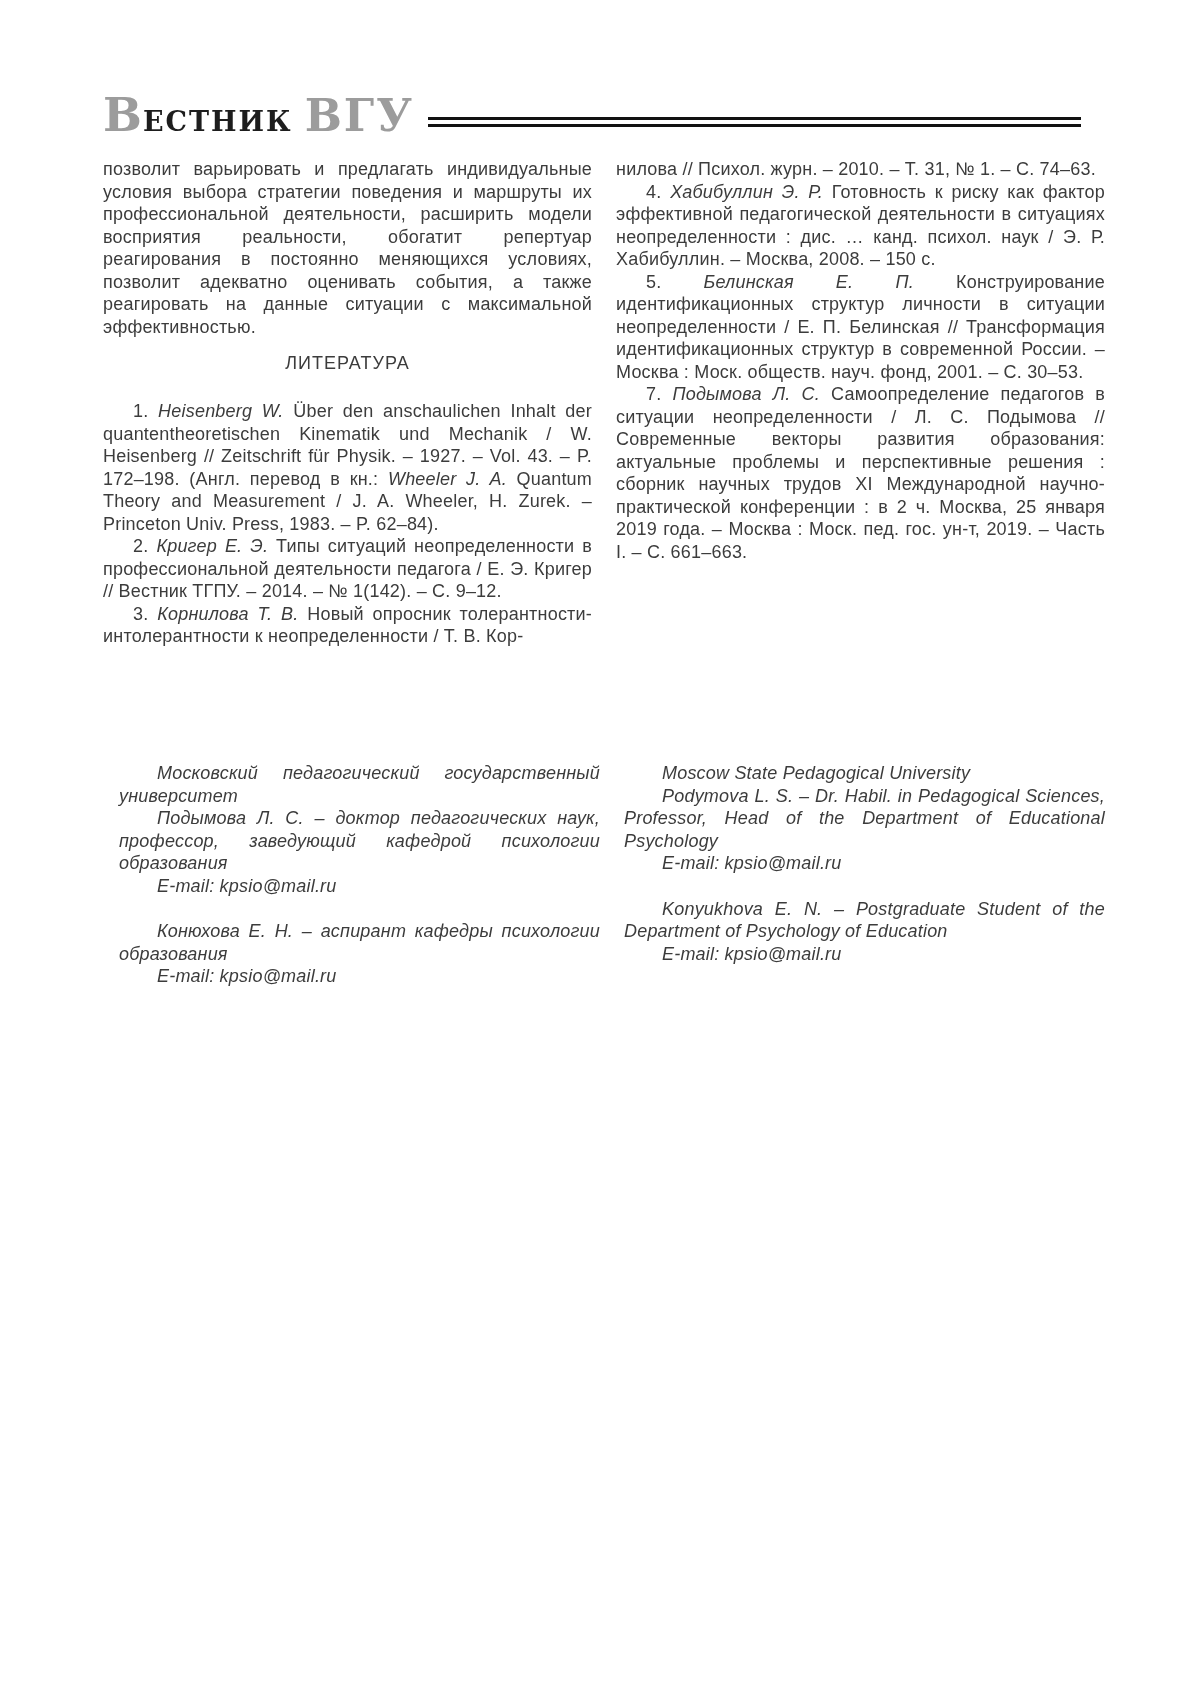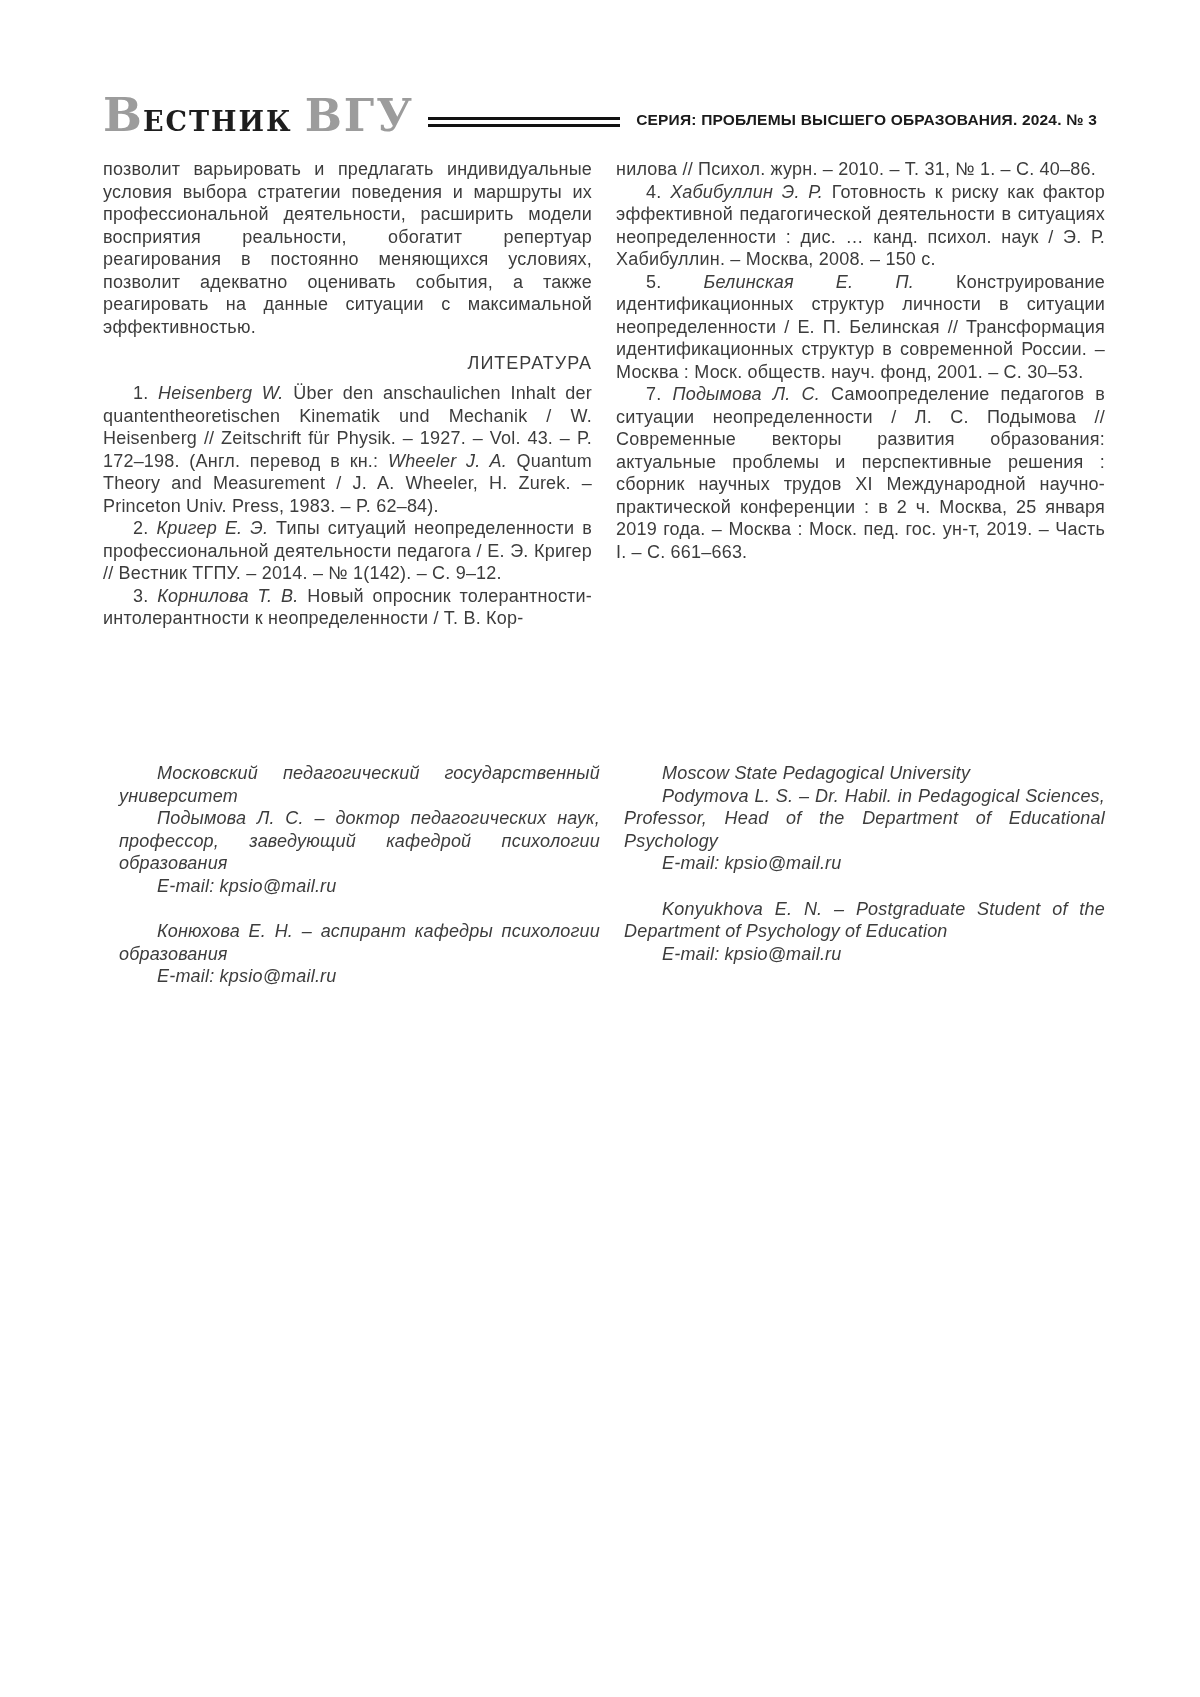--- a/index.html
+++ b/index.html
@@ -82,23 +82,23 @@
     letter-spacing: 0.2px;
   }
   .body-text i { font-style: italic; }
   .ref { text-indent: 30px; }
   .no-indent { text-indent: 0; }
 
   .lit-heading {
     font-size: 18px;
     font-weight: 400;
     color: #3c3c3c;
-    text-align: right;
+    text-align: center;
     letter-spacing: 1px;
-    margin: 15px 0 8px 0;
+    margin: 15px 0 26px 0;
   }
 
   
   .authors { top: 762px; margin-left: 16px; }
   .author-text {
     font-size: 18px;
     line-height: 22.5px;
     font-style: italic;
     color: #3c3c3c;
     text-align: justify;
@@ -134,33 +134,32 @@
 </head>
 <body>
 
 <div class="page">
 
   <header class="header">
     <div class="logo">
       <span class="logo-cap">В</span><span class="logo-rest">ЕСТНИК</span><span class="logo-word2">ВГУ</span>
     </div>
     <div class="header-rule"></div>
-    <div class="series">СЕРИЯ: ПРОБЛЕМЫ ВЫСШЕГО ОБРАЗОВАНИЯ. 2024. № 3</div>
   </header>
 
   <main class="columns body-cols">
     <section class="col">
       <p class="body-text no-indent">позволит варьировать и предлагать индивидуальные условия выбора стратегии поведения и маршруты их профессиональной деятельности, расширить модели восприятия реальности, обогатит репертуар реагирования в постоянно меняющихся условиях, позволит адекватно оценивать события, а также реагировать на данные ситуации с максимальной эффективностью.</p>
       <h2 class="lit-heading">ЛИТЕРАТУРА</h2>
       <p class="body-text ref"><span>1. </span><i>Heisenberg W.</i><span> Über den anschaulichen Inhalt der quantentheoretischen Kinematik und Mechanik / W. Heisenberg // Zeitschrift für Physik. – 1927. – Vol. 43. – P. 172–198. (Англ. перевод в кн.: </span><i>Wheeler J. A.</i><span> Quantum Theory and Measurement / J. A. Wheeler, H. Zurek. – Princeton Univ. Press, 1983. – P. 62–84).</span></p>
       <p class="body-text ref"><span>2. </span><i>Кригер Е. Э.</i><span> Типы ситуаций неопределенности в профессиональной деятельности педагога / Е. Э. Кригер // Вестник ТГПУ. – 2014. – № 1(142). – С. 9–12.</span></p>
       <p class="body-text ref"><span>3. </span><i>Корнилова Т. В.</i><span> Новый опросник толерантности-интолерантности к неопределенности / Т. В. Кор-</span></p>
     </section>
     <section class="col">
-      <p class="body-text no-indent"><span>нилова // Психол. журн. – 2010. – Т. 31, № 1. – С. 40–86.</span></p>
+      <p class="body-text no-indent"><span>нилова // Психол. журн. – 2010. – Т. 31, № 1. – С. 74–63.</span></p>
       <p class="body-text ref"><span>4. </span><i>Хабибуллин Э. Р.</i><span> Готовность к риску как фактор эффективной педагогической деятельности в ситуациях неопределенности : дис. … канд. психол. наук / Э. Р. Хабибуллин. – Москва, 2008. – 150 с.</span></p>
       <p class="body-text ref"><span>5. </span><i>Белинская Е. П.</i><span> Конструирование идентификационных структур личности в ситуации неопределенности / Е. П. Белинская // Трансформация идентификационных структур в современной России. – Москва : Моск. обществ. науч. фонд, 2001. – С. 30–53.</span></p>
       <p class="body-text ref"><span>7. </span><i>Подымова Л. С.</i><span> Самоопределение педагогов в ситуации неопределенности / Л. С. Подымова // Современные векторы развития образования: актуальные проблемы и перспективные решения : сборник научных трудов XI Международной научно-практической конференции : в 2 ч. Москва, 25 января 2019 года. – Москва : Моск. пед. гос. ун-т, 2019. – Часть I. – С. 661–663.</span></p>
     </section>
   </main>
 
   <section class="columns authors">
     <div class="col">
       <p class="author-text">Московский педагогический государственный университет</p>
       <p class="author-text">Подымова Л. С. – доктор педагогических наук, профессор, заведующий кафедрой психологии образования</p>

